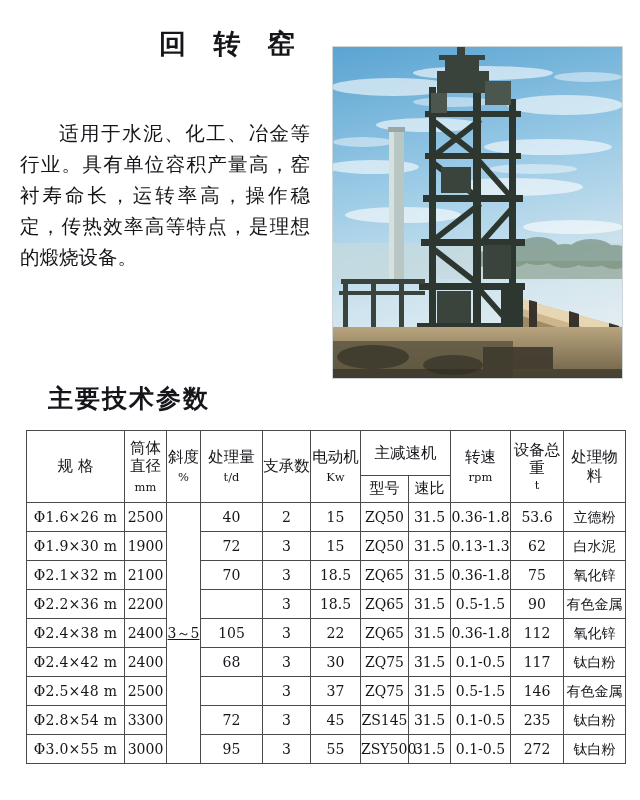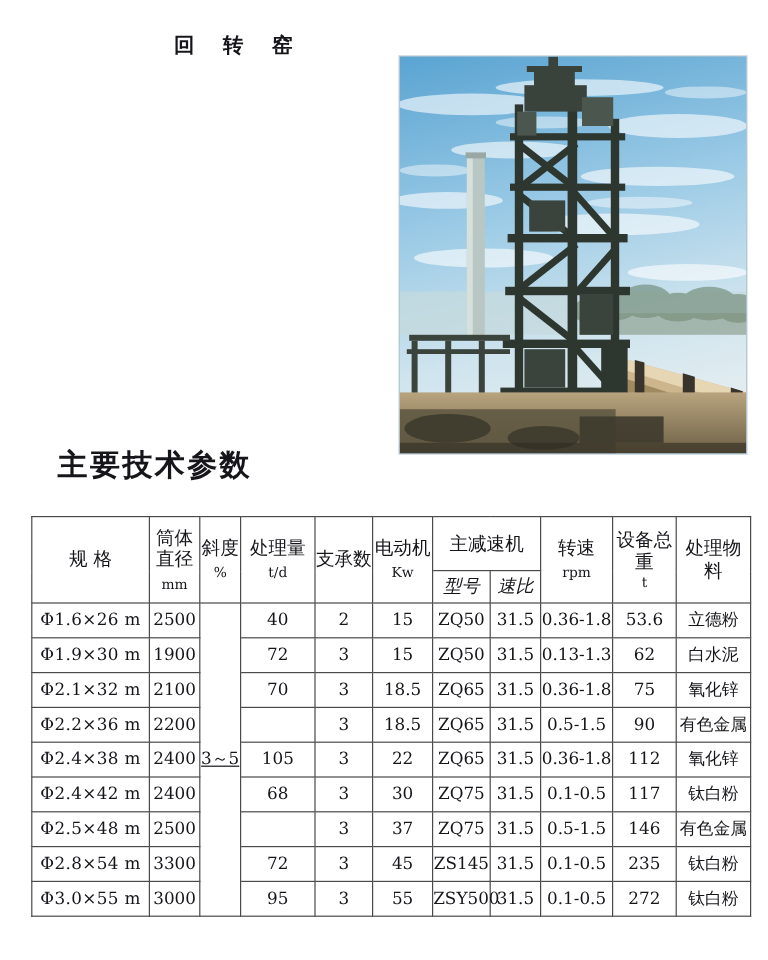--- a/index.html
+++ b/index.html
@@ -8,24 +8,24 @@
     background:#ffffff;
     font-family:"DejaVu Sans","Liberation Sans",sans-serif;
     color:#111;
     position:relative;
     overflow:hidden;
   }
   .page{position:relative;width:640px;height:800px;}
 
   
   .doc-title{
-    position:absolute;left:145px;top:26px;
+    position:absolute;left:159px;top:26px;
     width:150px;
     font-family:"DejaVu Sans","Liberation Sans",sans-serif;
-    font-size:17px;font-weight:700;
+    font-size:27px;font-weight:700;
     letter-spacing:9px;
     color:#15151a;
     white-space:nowrap;
   }
 
   
   .intro{
     position:absolute;left:20px;top:118px;
     width:290px;
     font-size:19.5px;
@@ -41,21 +41,21 @@
     position:absolute;left:333px;top:47px;
     width:289px;height:331px;
     overflow:hidden;
     background:#7fb3d5;
     box-shadow:0 0 0 1px #cfd6da;
   }
   .photo svg{display:block;width:289px;height:331px;}
 
   
   .section-heading{
-    position:absolute;left:48px;top:371px;
+    position:absolute;left:48px;top:382px;
     font-size:25px;font-weight:700;
     letter-spacing:2px;
     color:#15151a;
   }
 
   
   .spec-table-wrap{
     position:absolute;left:26px;top:430px;
     width:589px;
   }
@@ -72,21 +72,21 @@
     vertical-align:middle;
     padding:0;
     font-weight:400;
     line-height:1.18;
   }
   table.spec th{font-size:15px;}
   .hdr-main{height:70px;}
   .hdr-cn{font-size:15.5px;display:block;}
   .hdr-unit{font-size:11.5px;display:block;margin-top:5px;font-family:"DejaVu Serif","Liberation Serif",serif;}
   .hdr-unit-tight{font-size:11.5px;display:block;margin-top:1px;font-family:"DejaVu Serif","Liberation Serif",serif;}
-  .sub-hdr{height:26px;font-size:15px;font-style:italic;}
+  .sub-hdr{height:26px;font-size:15px;}
   .grp-hdr{height:44px;font-size:15.5px;margin-top:12px;}
   table.spec td{height:28px;font-size:14px;font-family:"DejaVu Serif","Liberation Serif",serif;}
   td.cn{font-family:"DejaVu Sans","Liberation Sans",sans-serif;font-size:14.5px;}
   td.spec-name{font-size:13.5px;letter-spacing:.3px;margin-top:43px;}
   td.slope{font-family:"DejaVu Serif","Liberation Serif",serif;font-size:14px;text-decoration:underline;}
 
   
   col.c-spec{width:98px;}
   col.c-dia{width:42px;}
   col.c-slope{width:34px;}
@@ -99,20 +99,21 @@
   col.c-weight{width:53px;}
   col.c-mat{width:62px;}
 </style>
 </head>
 <body>
 
 <div class="page">
 
   <div class="doc-title">回 转 窑</div>
 
+  <div class="intro">适用于水泥、化工、冶金等行业。具有单位容积产量高，窑衬寿命长，运转率高，操作稳定，传热效率高等特点，是理想的煅烧设备。</div>
 
   <div class="photo">
     <svg viewBox="0 0 289 331" xmlns="http://www.w3.org/2000/svg">
       <defs>
         <linearGradient id="skyG" x1="0" y1="0" x2="0.2" y2="1">
           <stop offset="0%" stop-color="#5aa4d2"></stop>
           <stop offset="45%" stop-color="#9ccbe6"></stop>
           <stop offset="78%" stop-color="#cfe4ee"></stop>
           <stop offset="100%" stop-color="#e3edf0"></stop>
         </linearGradient>

